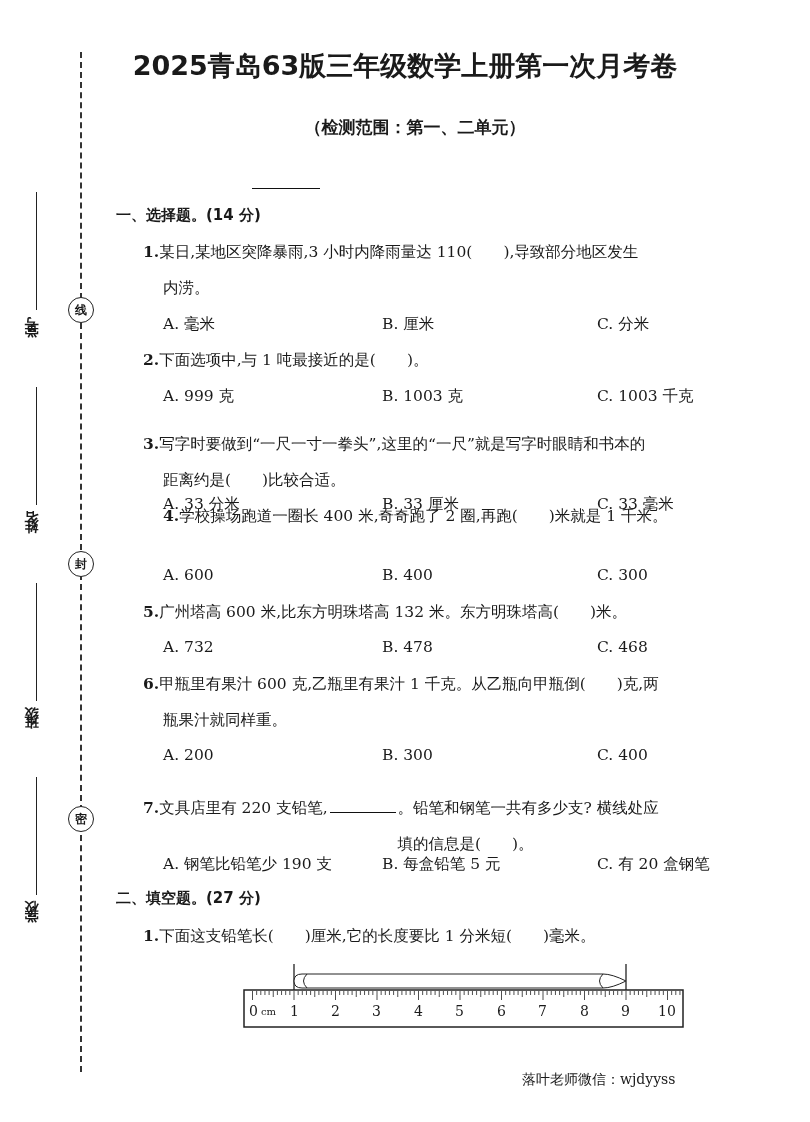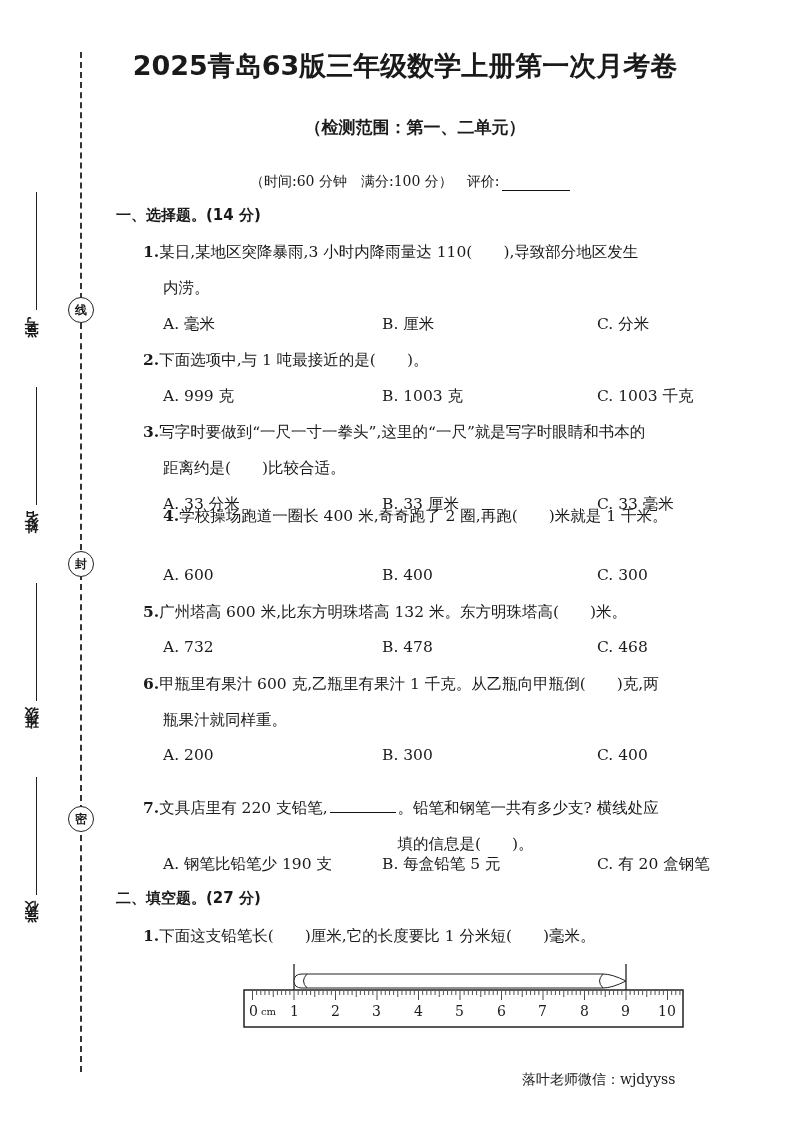--- a/index.html
+++ b/index.html
@@ -45,40 +45,40 @@
 <div class="abs vfield" style="top:320px;">学号:</div>
 <div class="abs vline" style="top:387px;height:118px;"></div>
 <div class="abs vfield" style="top:515px;">姓名:</div>
 <div class="abs vline" style="top:583px;height:118px;"></div>
 <div class="abs vfield" style="top:711px;">班级:</div>
 <div class="abs vline" style="top:777px;height:118px;"></div>
 <div class="abs vfield" style="top:905px;">学校:</div>
 
 <div class="abs title">2025青岛63版三年级数学上册第一次月考卷</div>
 <div class="abs subtitle">（检测范围：第一、二单元）</div>
-<div class="abs meta"><span>（时间:60 分钟　满分:100 分）　评价:</span><span class="blank"></span></div>
+<div class="abs meta"><span class="blank"></span></div>
 
 <div class="abs section" style="top:206px;">一、选择题。(14 分)</div>
 
 <div class="abs q" style="top:234px;">
   <div><span class="num">1.</span><span>某日,某地区突降暴雨,3 小时内降雨量达 110(　　),导致部分地区发生</span></div>
   <div style="padding-left:20px;">内涝。</div>
 </div>
 <div class="abs opt" style="top:314px;left:163px;">A. 毫米</div>
 <div class="abs opt" style="top:314px;left:382px;">B. 厘米</div>
 <div class="abs opt" style="top:314px;left:597px;">C. 分米</div>
 
 <div class="abs q" style="top:342px;">
   <div><span class="num">2.</span><span>下面选项中,与 1 吨最接近的是(　　)。</span></div>
 </div>
 <div class="abs opt" style="top:386px;left:163px;">A. 999 克</div>
 <div class="abs opt" style="top:386px;left:382px;">B. 1003 克</div>
 <div class="abs opt" style="top:386px;left:597px;">C. 1003 千克</div>
 
-<div class="abs q" style="top:414px;">
+<div class="abs q" style="top:426px;">
   <div><span class="num">3.</span><span>写字时要做到“一尺一寸一拳头”,这里的“一尺”就是写字时眼睛和书本的</span></div>
   <div style="padding-left:20px;">距离约是(　　)比较合适。</div>
 </div>
 <div class="abs opt" style="top:494px;left:163px;">A. 33 分米</div>
 <div class="abs opt" style="top:494px;left:382px;">B. 33 厘米</div>
 <div class="abs opt" style="top:494px;left:597px;">C. 33 毫米</div>
 
 <div class="abs q" style="top:498px;margin-left:20px;">
   <div><span class="num">4.</span><span>学校操场跑道一圈长 400 米,奇奇跑了 2 圈,再跑(　　)米就是 1 千米。</span></div>
 </div>

